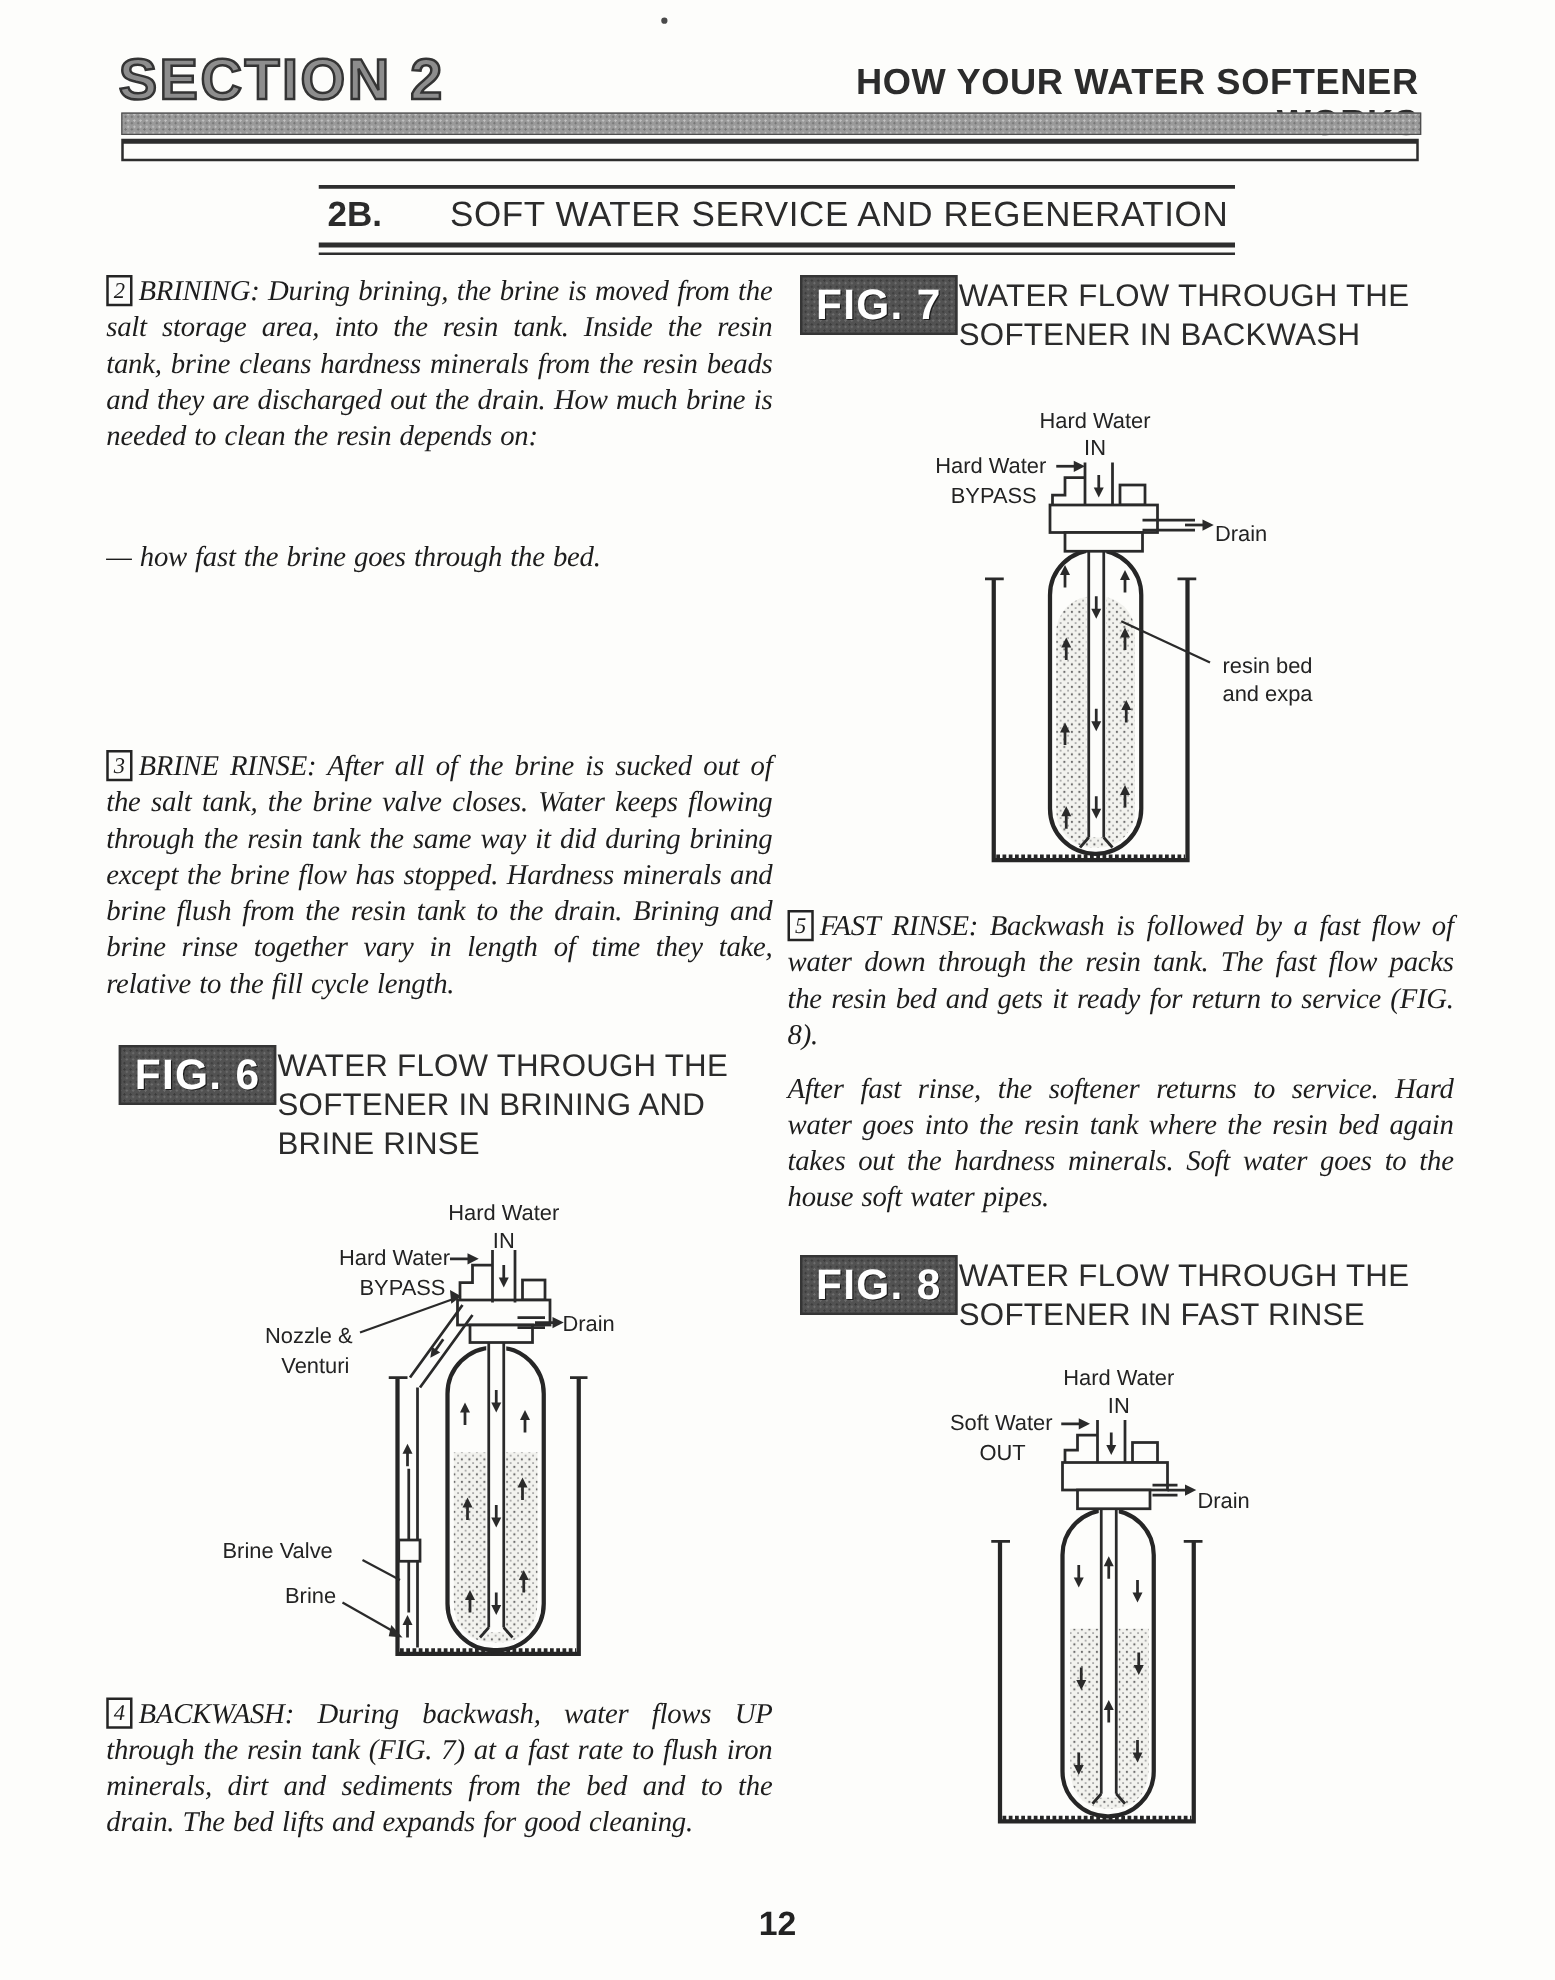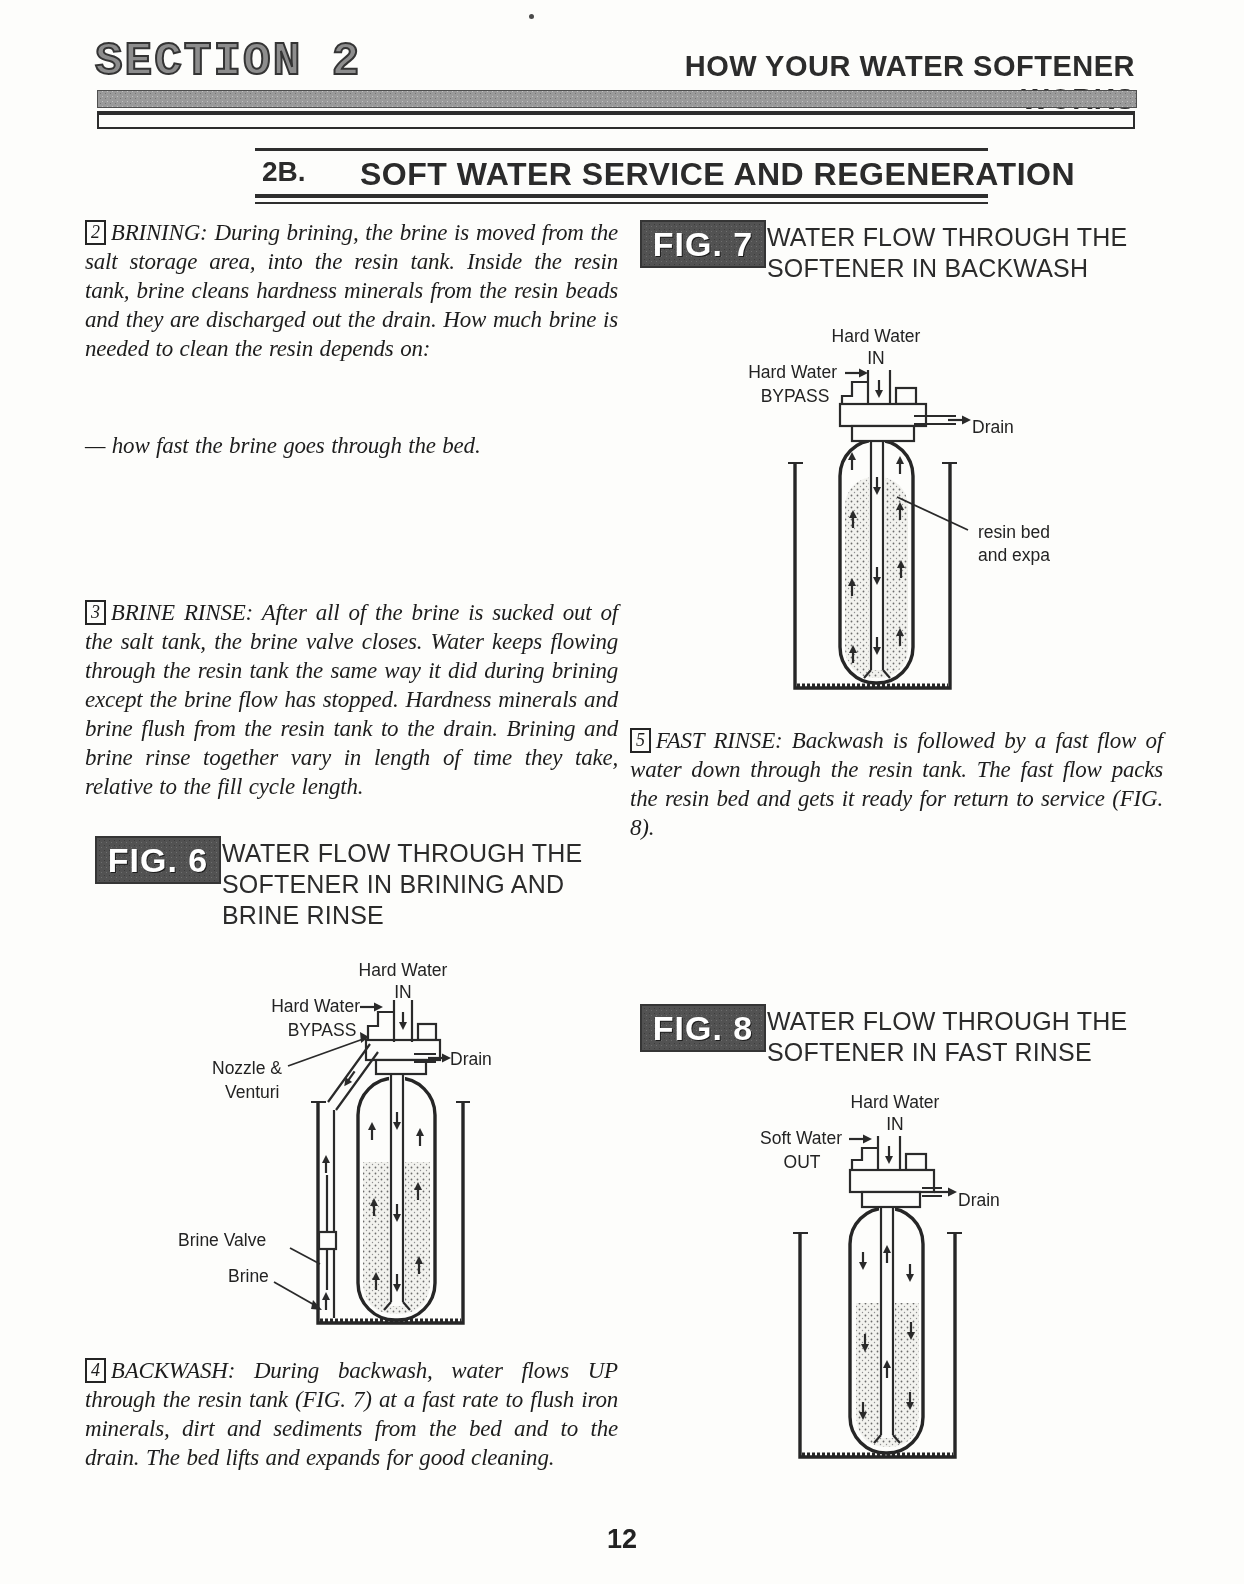--- a/index.html
+++ b/index.html
@@ -1,32 +1,32 @@
 <!DOCTYPE html>
 <html><head>
 <meta charset="utf-8">
 <style>
   html,body { margin:0; padding:0; background:#ffffff; }
   .page { position:relative; width:1244px; height:1584px; background:#fdfdfb;
           font-family:"Liberation Serif", serif; color:#1d1d1d; overflow:hidden; }
   .abs { position:absolute; }
 
-  .section-label { font-family:Liberation Mono, monospace; font-weight:bold; font-size:46px;
+  .section-label { font-family:Liberation Sans, sans-serif; font-weight:bold; font-size:46px;
                    letter-spacing:2px; color:#8d8d8d; -webkit-text-stroke:2px #343434; }
   .page-title { font-family:"Liberation Sans",sans-serif; font-weight:bold; font-size:29px;
                 color:#2c2c2c; letter-spacing:0.5px; text-align:right; width:545px; }
   .hdr-bar { background-color:#9a9a9a; border:1px solid #4e4e4e;
              background-image: radial-gradient(#757575 25%, transparent 26%),
                                radial-gradient(#c2c2c2 25%, transparent 26%);
              background-size:5px 5px; background-position:0 0, 2px 3px; }
   .hdr-box { border:2px solid #2d2d2d; border-top-width:4px; background:#fdfdfb; }
 
   .rule { background:#2e2e2e; }
   .subsec-num { font-family:"Liberation Sans",sans-serif; font-weight:bold; font-size:28px; color:#2b2b2b; }
-  .subsec-title { font-family:"Liberation Sans",sans-serif; font-weight:bold; font-size:32px;
+  .subsec-title { font-family:"Liberation Sans",sans-serif; font-weight:normal; font-size:28px;
                   color:#2b2b2b; letter-spacing:0.5px; }
 
   .para { width:533px; font-size:23px; line-height:29px; text-align:justify;
           letter-spacing:-0.2px; word-spacing:1px;font-style:italic; }
   .noj { text-align:left; }
   .numbox { display:inline-block; border:2px solid #242424; padding:0 4px; font-size:18px;
             line-height:21px; margin-right:5px; transform:translateY(-2px); }
 
   .fig-badge { width:122px; height:44px; background-color:#525252; border:2px solid #353535;
                background-image: radial-gradient(#3c3c3c 22%, transparent 23%),
@@ -232,20 +232,21 @@
       <use href="#arrUp" x="153" y="335"></use>
         <use href="#arrUp" x="200" y="318"></use>
     </g>
     <g>
       <path class="lead" d="M197,177 L268,210"></path>
     </g>
   </svg>
 
   <div class="abs para" style="left:630px; top:726px"><span class="numbox">5</span><span>FAST RINSE:</span> <span>Backwash is followed by a fast flow of water down through the resin tank. The fast flow packs the resin bed and gets it ready for return to service (FIG. 8).</span></div>
 
+  <div class="abs para" style="left:630px; top:856px">After fast rinse, the softener returns to service. Hard water goes into the resin tank where the resin bed again takes out the hardness minerals. Soft water goes to the house soft water pipes.</div>
 
   <div class="abs fig-badge" style="left:640px; top:1004px">FIG. 8</div>
   <div class="abs fig-title" style="left:767px; top:1006px">
     <div>WATER FLOW THROUGH THE</div>
     <div>SOFTENER IN FAST RINSE</div>
   </div>
 
   <svg class="abs" style="left:690px; top:1080px" width="450" height="420">
     <g>
       <text class="dlabel" x="205" y="28" text-anchor="middle">Hard Water</text>

